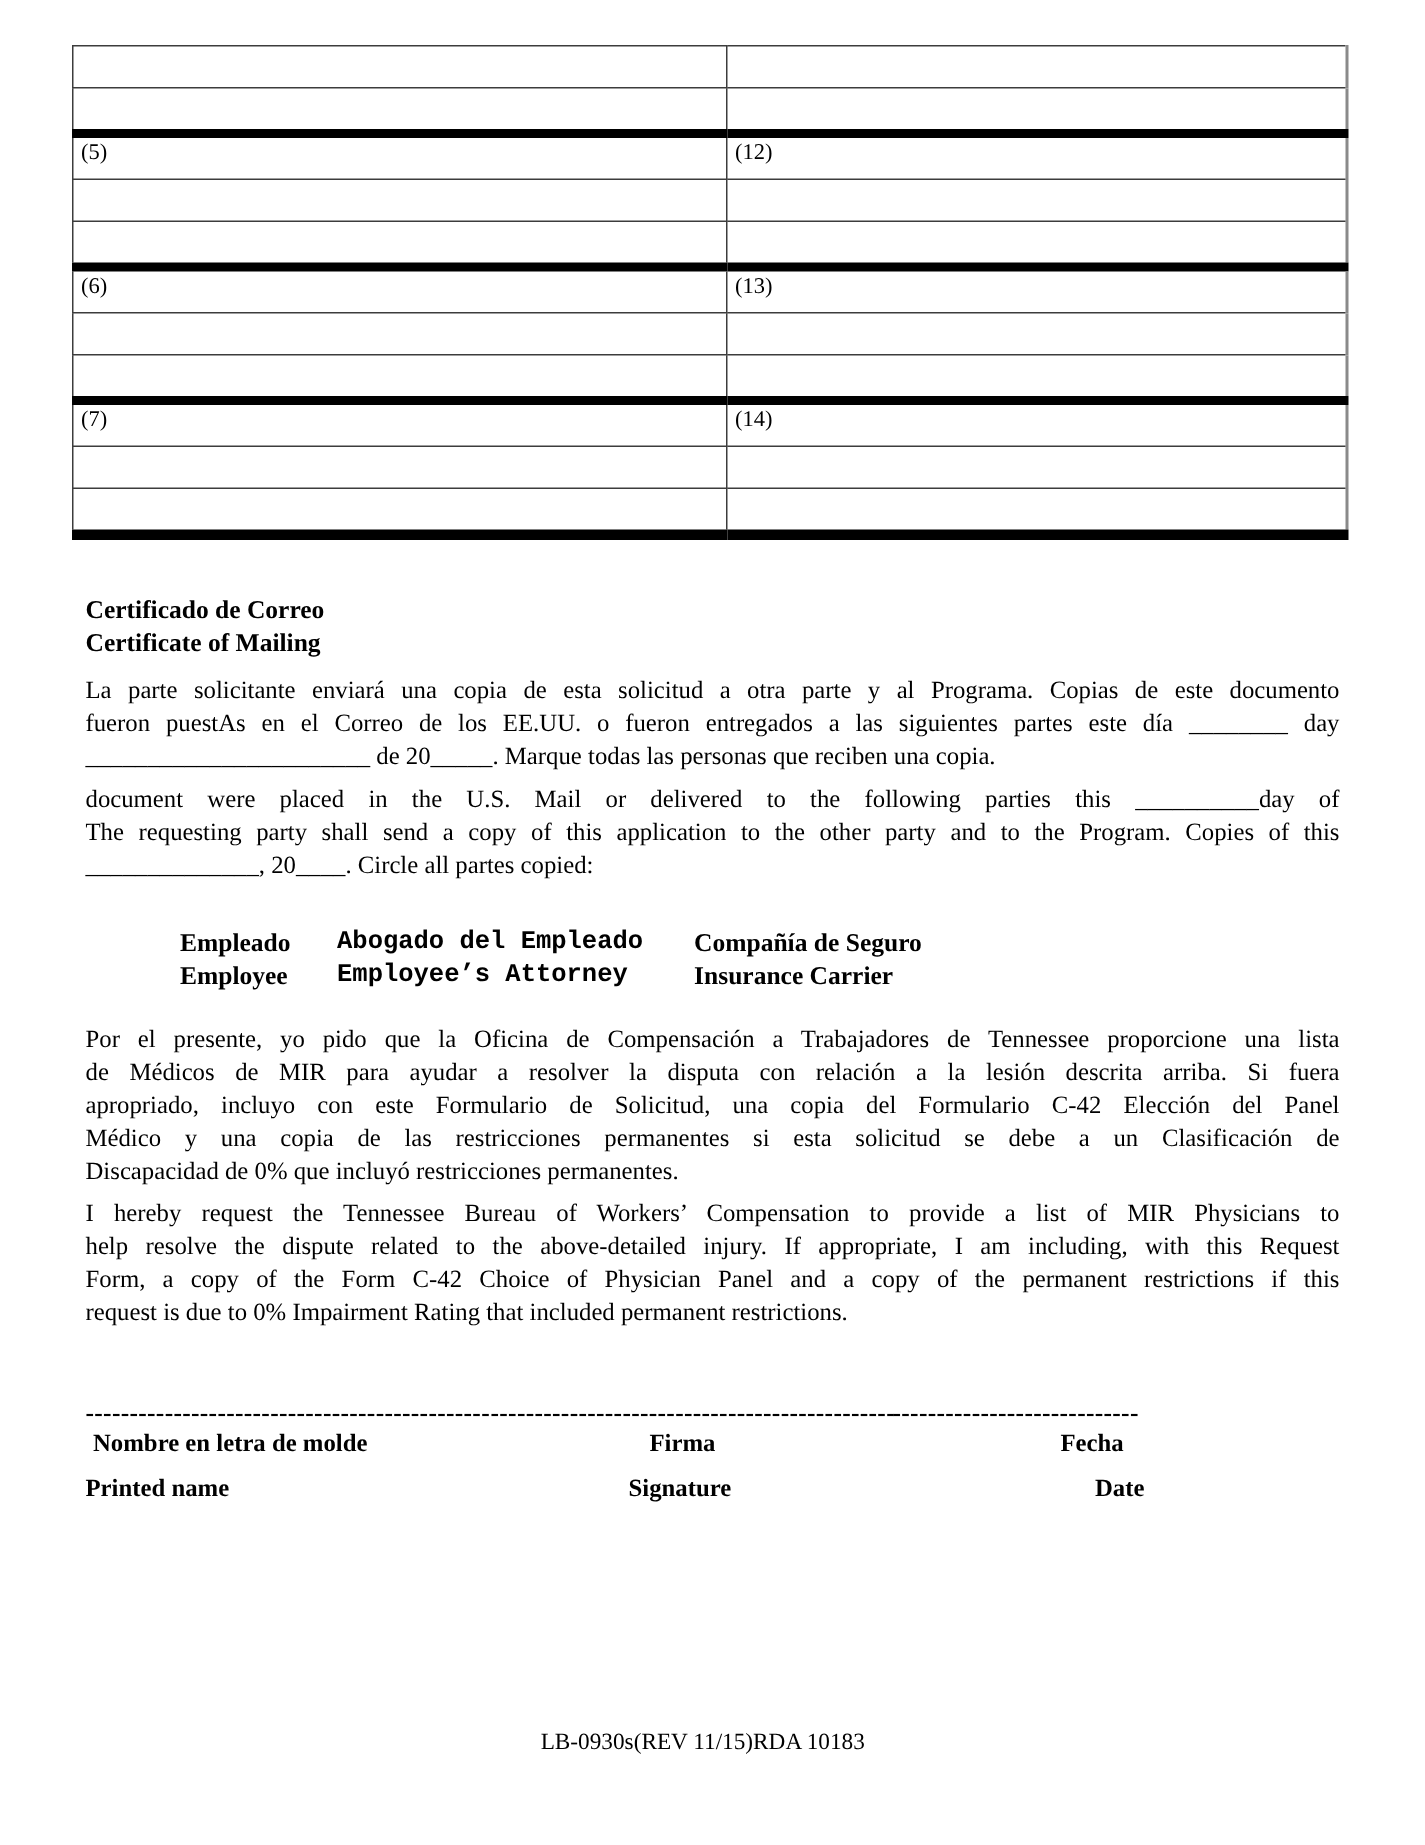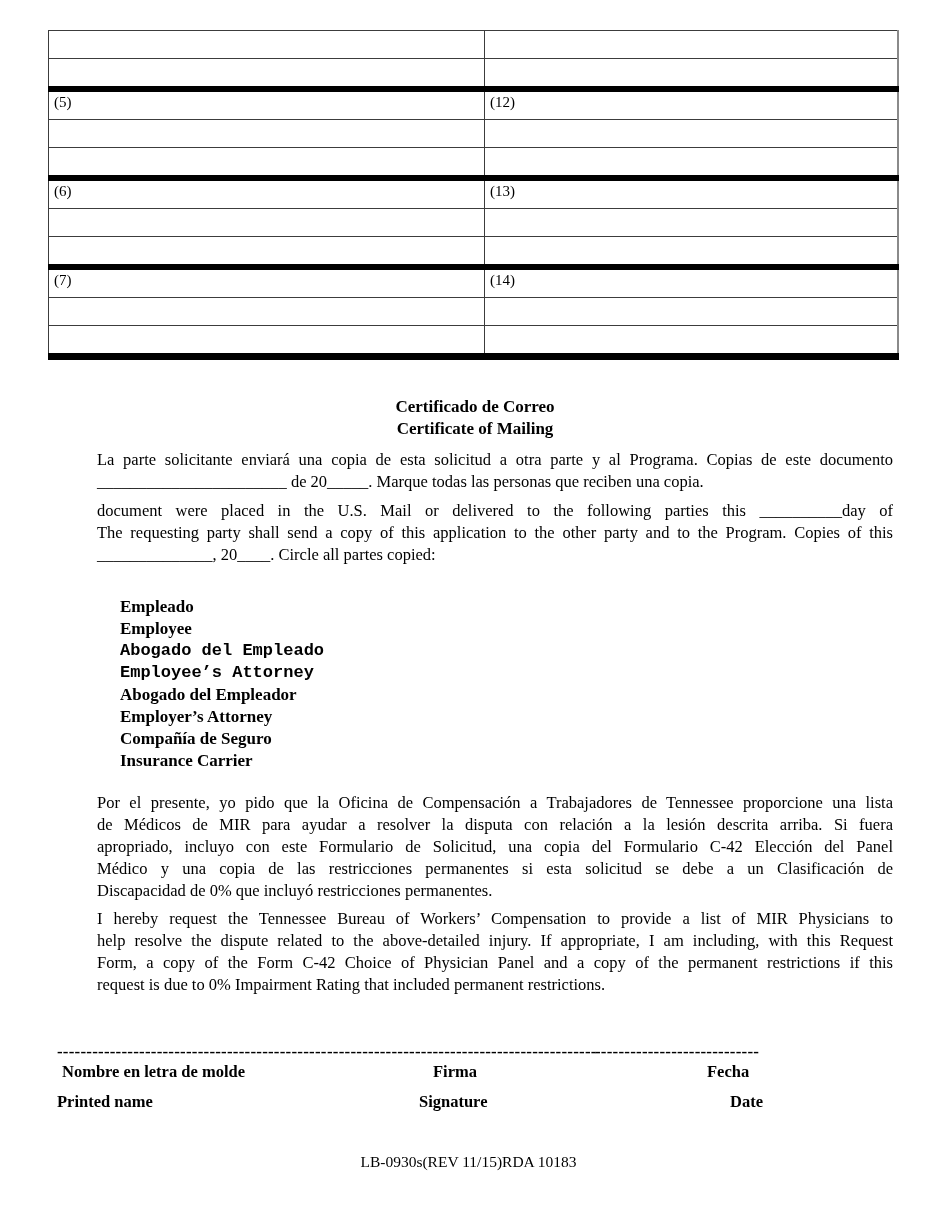--- a/index.html
+++ b/index.html
@@ -31,47 +31,46 @@
     padding: 1px 2px 0 5px;
     overflow: hidden;
   }
   table.info-table td:last-child { border-right: 2px solid #8a8a8a; }
   table.info-table tr.section-start td { border-top: 6px solid #000; }
   table.info-table tr:last-child td { border-bottom: 7px solid #000; }
 
   
   .cert-heading {
     margin-top: 36px;
-    text-align: center;
+    text-align: left;
     font-weight: bold;
     font-size: 17px;
     line-height: 22px;
   }
 
   
   .para {
     font-size: 16.5px;
     line-height: 22px;
   }
-  .para .jl { text-align: justify; text-align-last: justify; margin-left: 40px; }
+  .para .jl { text-align: justify; text-align-last: justify; }
   .para .jl.last { text-align: justify; text-align-last: auto; }
   .mt-p1 { margin-top: 9px; }
   .mt-p2 { margin-top: 7px; }
   .mt-p3 { margin-top: 20px; }
   .mt-p4 { margin-top: 6px; }
 
   
   .parties-row {
     display: flex;
     margin-top: 30px;
     padding-left: 63px;
     font-weight: bold;
     font-size: 17px;
     line-height: 22px;
-    flex-direction: column;
   }
   .parties-row .party { white-space: nowrap; }
   .parties-row .party:nth-child(1) { margin-right: 31px; }
   .parties-row .party:nth-child(2) { margin-right: 34px; font-family: Liberation Mono, monospace; }
   .parties-row .party:nth-child(3) { margin-right: 33px; }
 
   
   .signature-block {
     position: relative;
     margin-top: 46px;
@@ -164,43 +163,40 @@
       </tbody>
   </table>
 
   <div class="cert-heading">
     <div>Certificado de Correo</div>
     <div>Certificate of Mailing</div>
   </div>
 
   <div class="para mt-p1">
       <div class="jl">La parte solicitante enviará una copia de esta solicitud a otra parte y al Programa. Copias de este documento</div>
+      <div class="jl">fueron puestAs en el Correo de los EE.UU. o fueron entregados a las siguientes partes este día ________ day</div>
       <div class="jl last">_______________________ de 20_____. Marque todas las personas que reciben una copia.</div>
     </div>
 
   <div class="para mt-p2">
       <div class="jl">document were placed in the U.S. Mail or delivered to the following parties this __________day of</div>
       <div class="jl">The requesting party shall send a copy of this application to the other party and to the Program.  Copies of this</div>
       <div class="jl last">______________, 20____.  Circle all partes copied:</div>
     </div>
 
   <div class="parties-row">
       <div class="party">
         <div>Empleado</div>
         <div>Employee</div>
       </div>
       <div class="party">
         <div>Abogado del Empleado</div>
         <div>Employee’s Attorney</div>
       </div>
       <div class="party">
-        <div>Abogado del Empleador</div>
-        <div>Employer’s Attorney</div>
-      </div>
-      <div class="party">
         <div>Compañía de Seguro</div>
         <div>Insurance Carrier</div>
       </div>
     </div>
 
   <div class="para mt-p3">
       <div class="jl">Por el presente, yo pido que la Oficina de Compensación a Trabajadores de Tennessee proporcione una lista</div>
       <div class="jl">de Médicos de MIR para ayudar a resolver la disputa con relación a la lesión descrita arriba. Si fuera</div>
       <div class="jl">apropriado, incluyo con este Formulario de Solicitud, una copia del Formulario C-42 Elección del Panel</div>
       <div class="jl">Médico y una copia de las restricciones permanentes si esta solicitud se debe a un Clasificación de</div>

